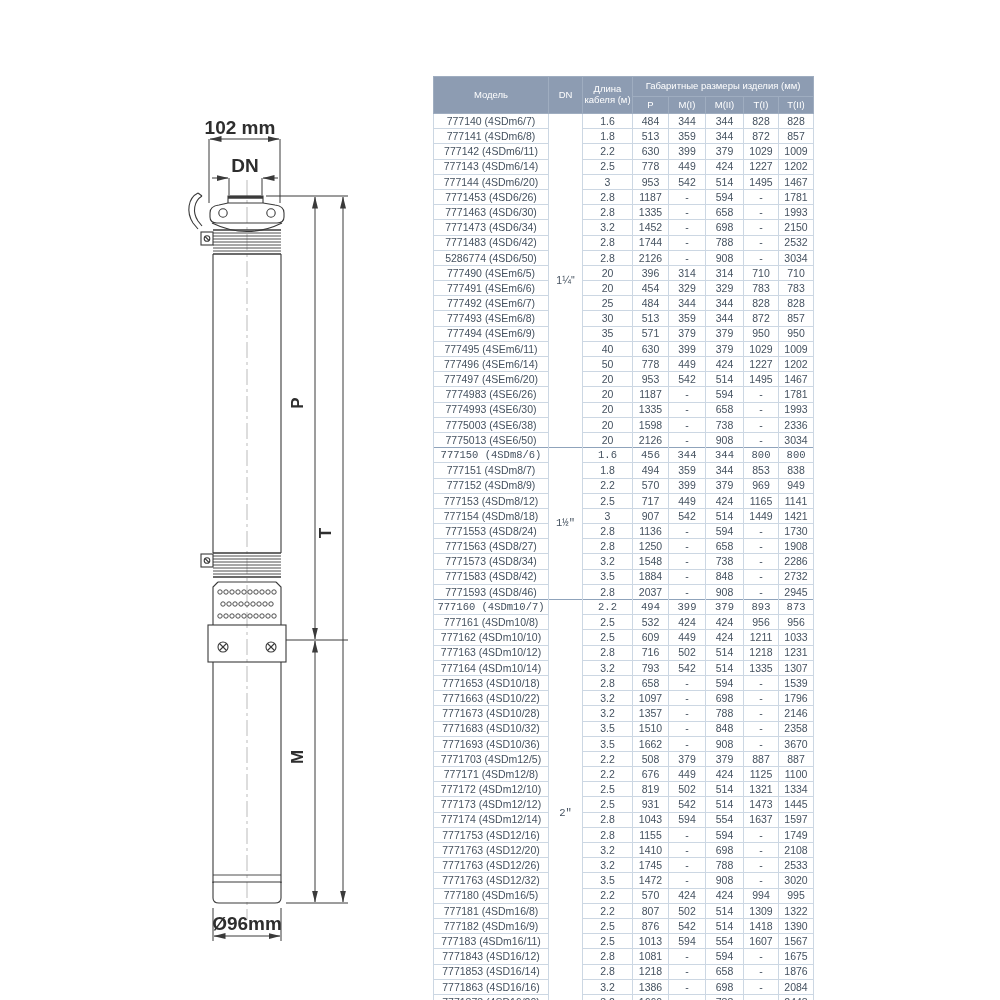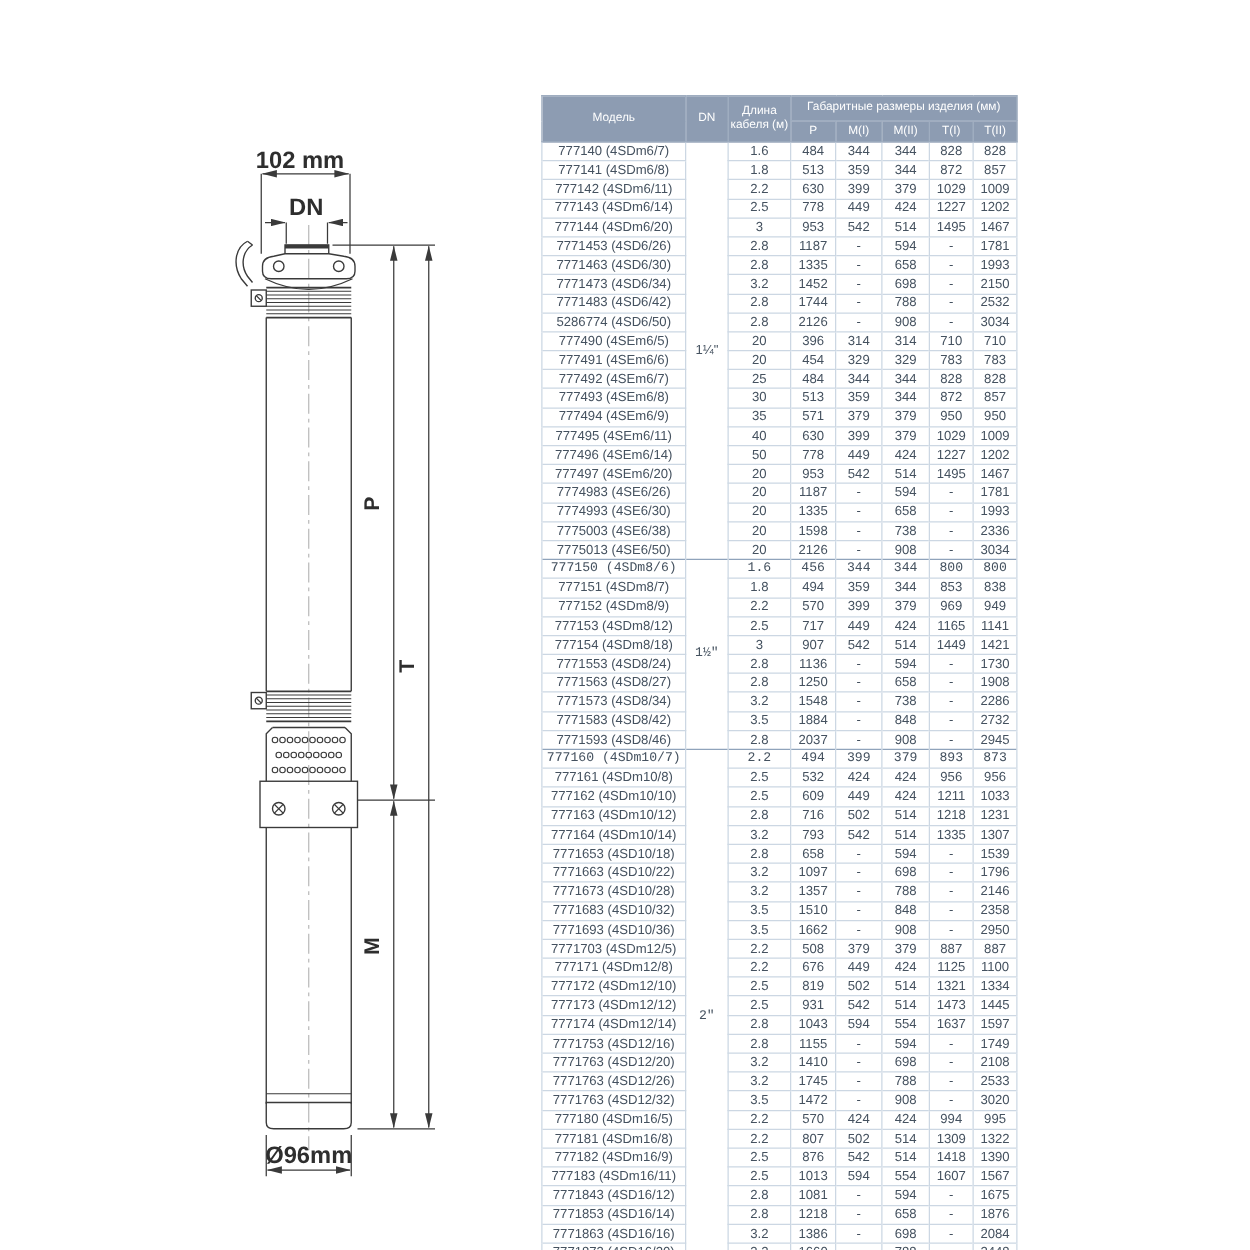--- a/index.html
+++ b/index.html
@@ -593,21 +593,21 @@
             <td>-</td>
             <td>2358</td>
           </tr>
           <tr>
             <td>7771693 (4SD10/36)</td>
             <td>3.5</td>
             <td>1662</td>
             <td>-</td>
             <td>908</td>
             <td>-</td>
-            <td>2950</td>
+            <td>3670</td>
           </tr>
           <tr>
             <td>7771703 (4SDm12/5)</td>
             <td>2.2</td>
             <td>508</td>
             <td>379</td>
             <td>379</td>
             <td>887</td>
             <td>887</td>
           </tr>

